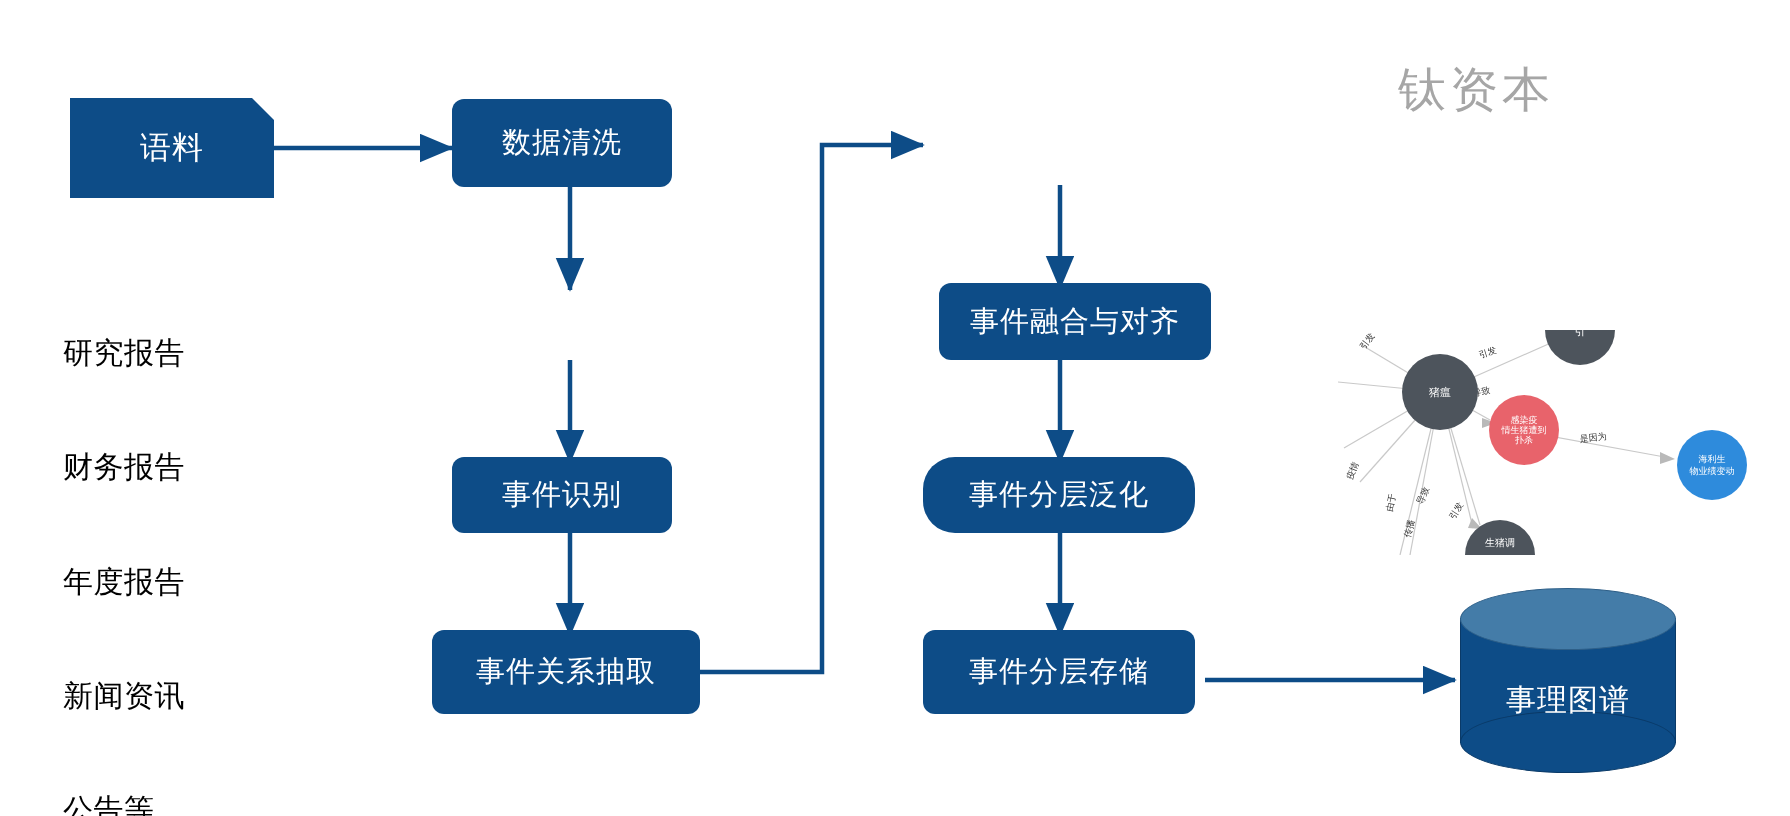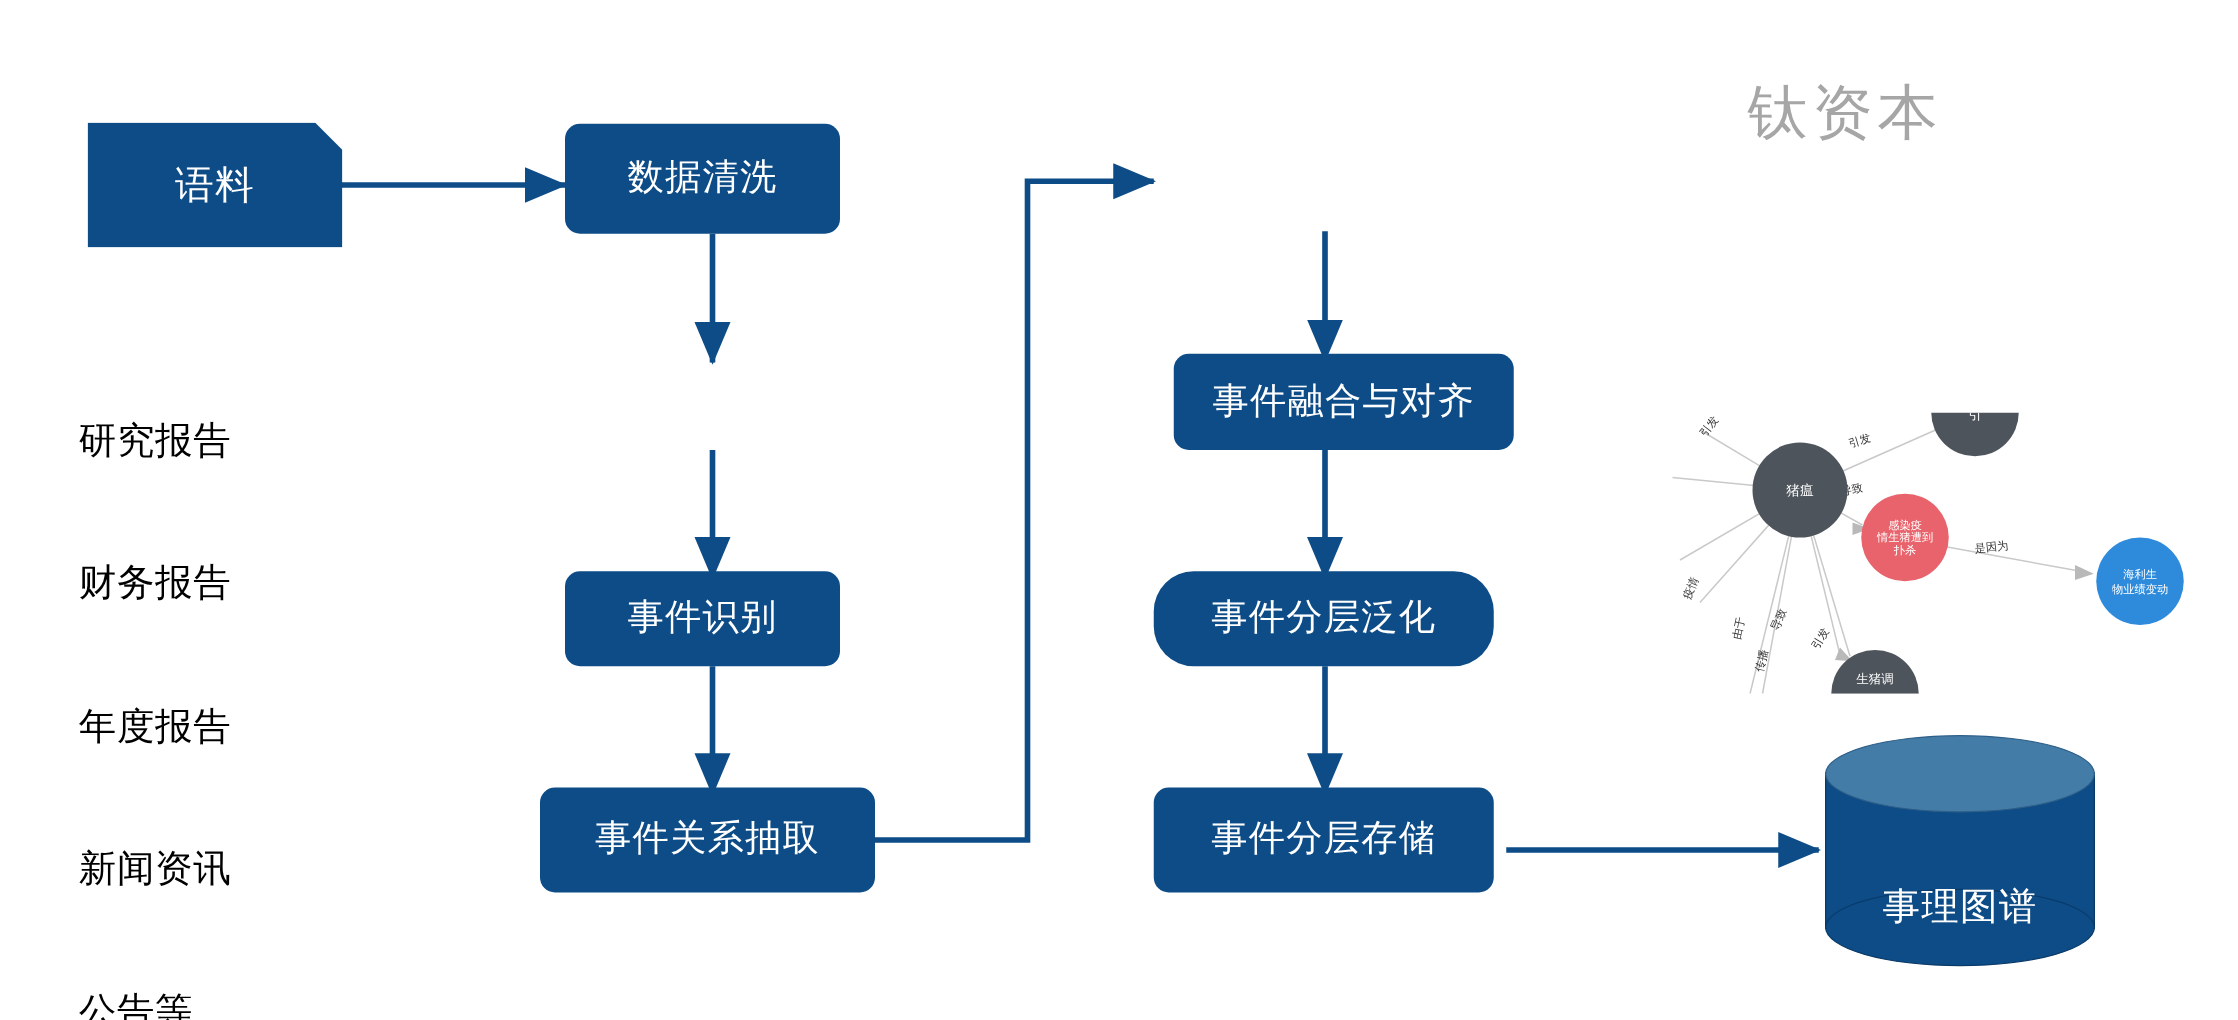--- a/index.html
+++ b/index.html
@@ -97,21 +97,20 @@
     box-sizing: border-box;
   }
   .cyl-label {
     position: absolute;
     left: 0;
     width: 100%;
     text-align: center;
     color: #ffffff;
     font-size: 30px;
     letter-spacing: 1px;
-    margin-top: 25px;
   }
 
   
   .kg {
     position: absolute;
     overflow: hidden;
   }
   .kg svg { display: block; }
 </style>
 </head>

